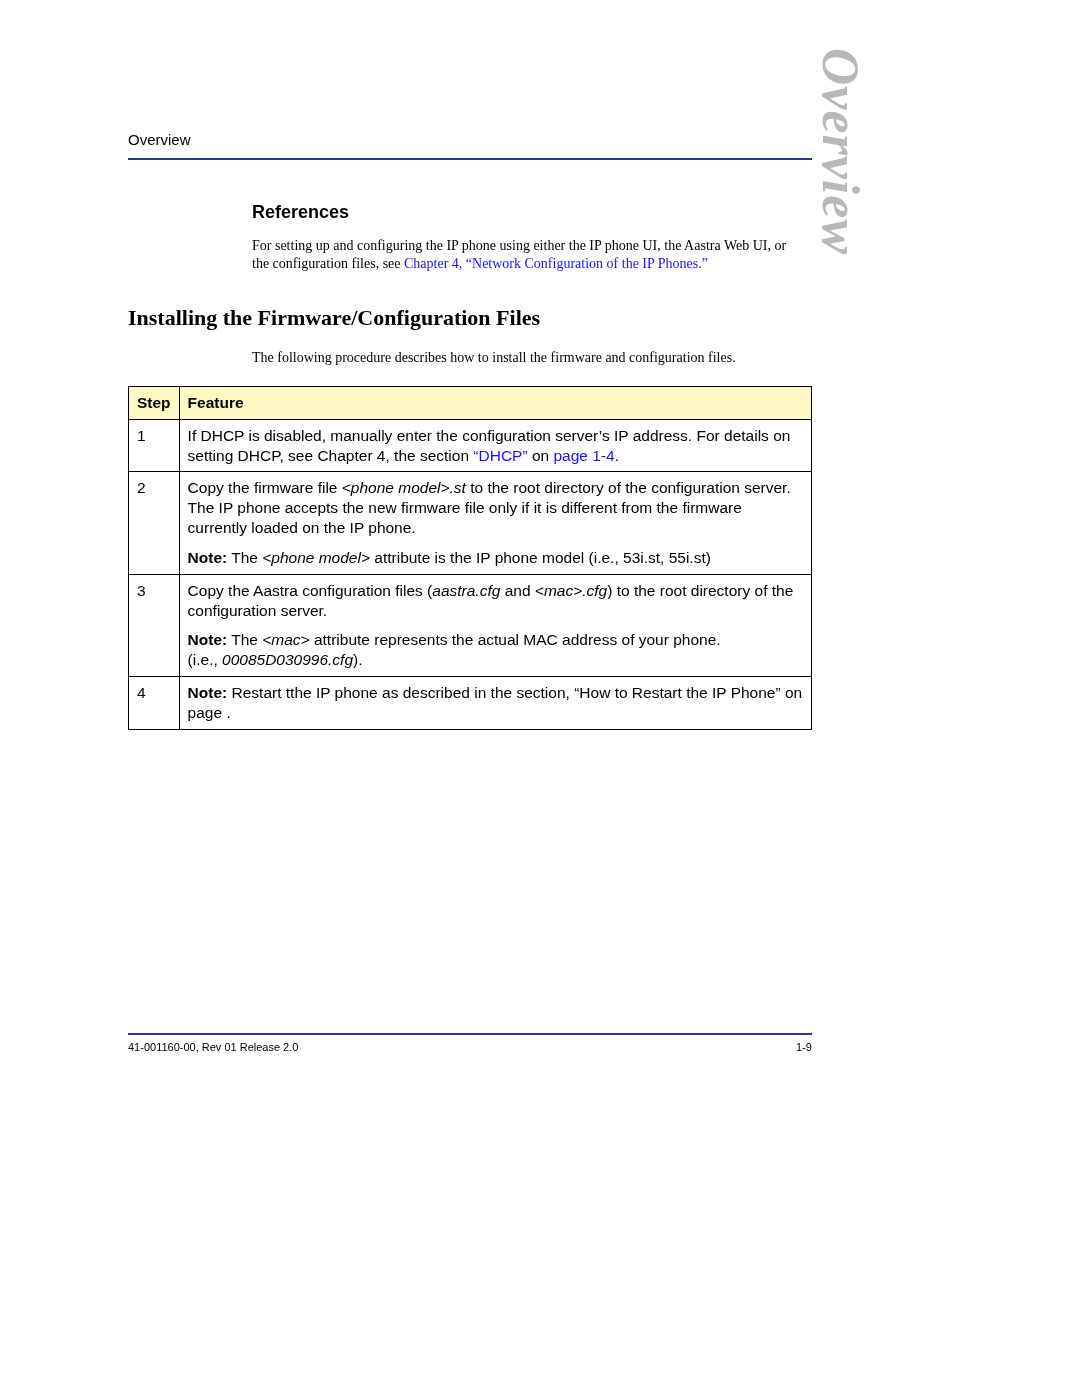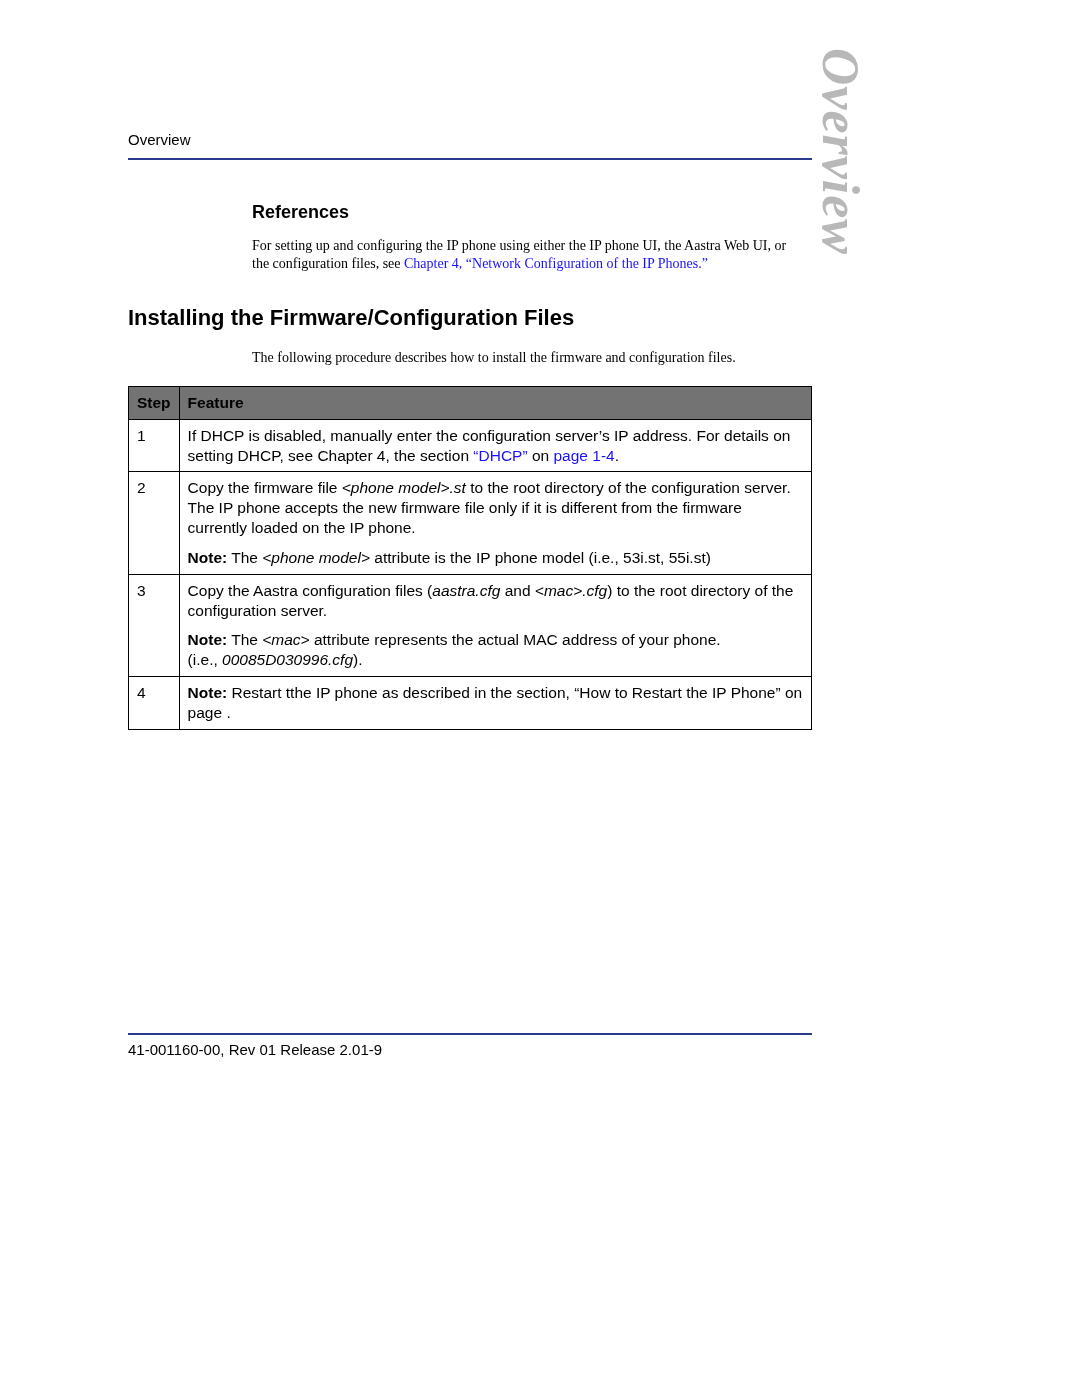--- a/index.html
+++ b/index.html
@@ -63,36 +63,36 @@
   }
   .para {
     font-family: "Times New Roman", Times, serif;
     font-size: 14px;
     line-height: 1.32;
     margin: 0 0 18px 0;
     color: #000;
   }
   .link { color: #1a10ff; }
   .h2 {
-    font-family: Liberation Sans, sans-serif;
+    font-family: Liberation Serif, serif;
     font-weight: bold;
     font-size: 22px;
     margin-top: 32px;
     margin-bottom: 18px;
   }
   table.steps {
     width: 100%;
     border-collapse: collapse;
     font-family: Arial, Helvetica, sans-serif;
     font-size: 15.5px;
     line-height: 1.28;
     margin-top: 18px;
   }
   table.steps th {
-    background: #737373;
+    background: #fef9c3;
     text-align: left;
     font-weight: bold;
     padding: 6px 8px;
     border: 1px solid #000;
   }
   table.steps td {
     border: 1px solid #000;
     padding: 6px 8px;
     vertical-align: top;
   }
@@ -109,23 +109,23 @@
     top: 1033px;
     width: 684px;
   }
   .footer-rule {
     border: none;
     border-top: 2px solid #2a3a8f;
     margin: 0 0 6px 0;
   }
   .footer-row {
     display: flex;
-    justify-content: flex-start;
-    font-family: Arial, Helvetica, sans-serif;
-    font-size: 15px;
+    justify-content: space-between;
+    font-family: Arial, Helvetica, sans-serif;
+    font-size: 11px;
   }
 </style>
 </head>
 <body>
 
 <div class="watermark">Overview</div>
 
 <div class="page">
 
   <div class="hdr-small">Overview</div>

